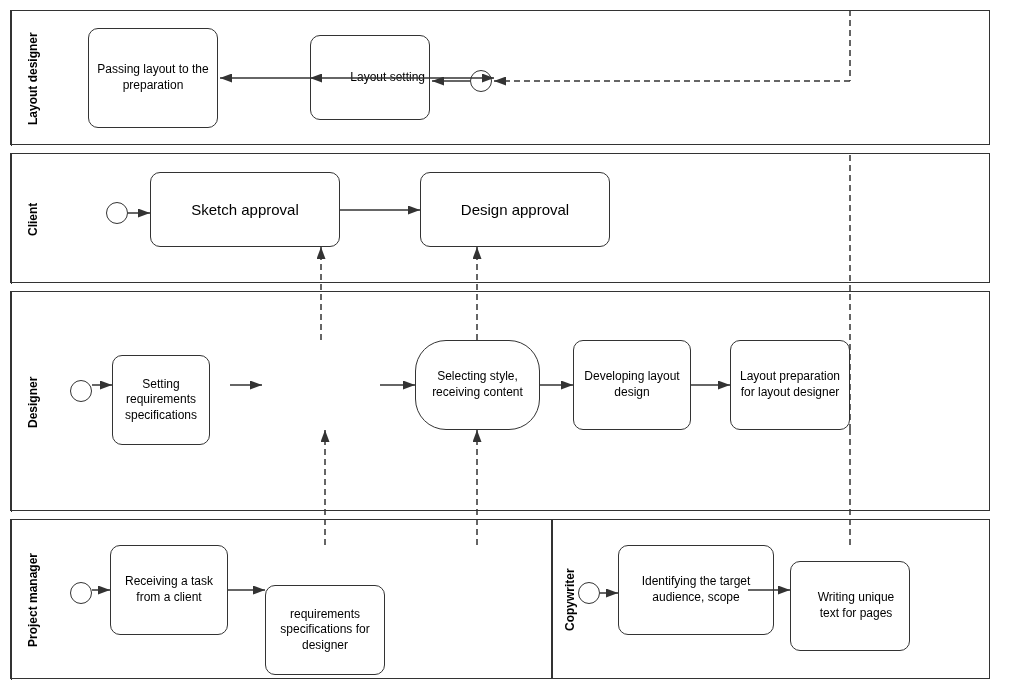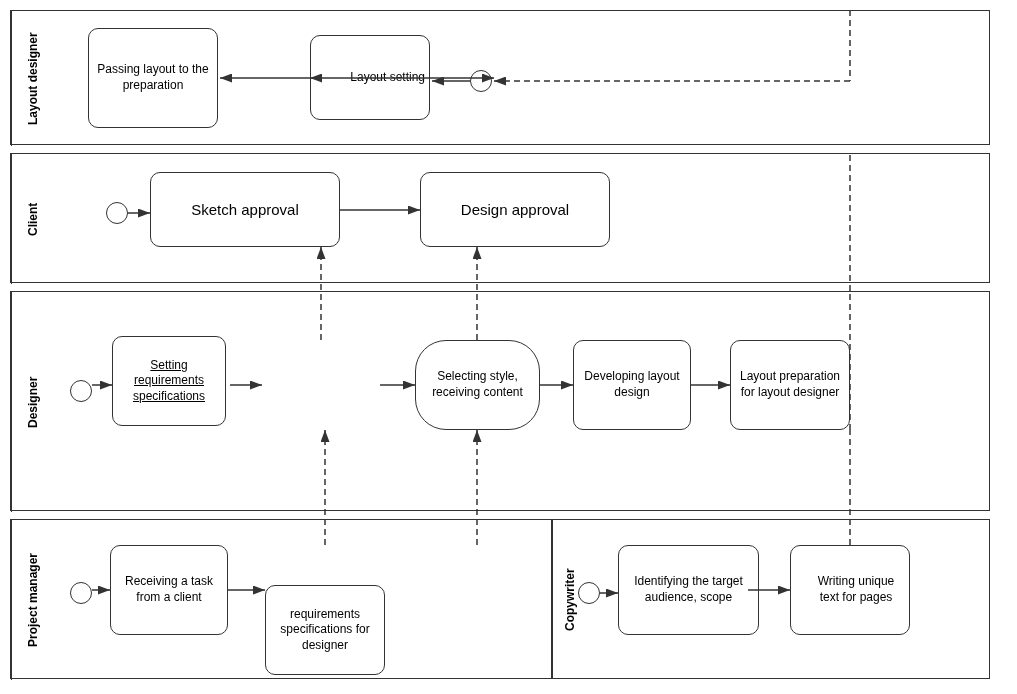--- a/index.html
+++ b/index.html
@@ -117,21 +117,21 @@
   </div>
 
   <div class="process-box" style="top:172px; left:150px; width:190px; height:75px; font-size:15px; font-weight:normal;">
     <span>Sketch approval</span>
   </div>
 
   <div class="process-box" style="top:172px; left:420px; width:190px; height:75px; font-size:15px;">
     <span>Design approval</span>
   </div>
 
-  <div class="process-box" style="top:336px; left:112px; width:114px; height:90px;text-decoration:underline;">
+  <div class="process-box" style="top:355px; left:112px; width:98px; height:90px;">
     <span>Setting requirements specifications</span>
   </div>
 
 
   <div class="process-box" style="top:340px; left:415px; width:125px; height:90px;border-radius:31px;">
     <span>Selecting style, receiving content</span>
   </div>
 
   <div class="process-box" style="top:340px; left:573px; width:118px; height:90px;">
     <span>Developing layout design</span>
@@ -142,25 +142,25 @@
   </div>
 
   <div class="process-box" style="top:545px; left:110px; width:118px; height:90px;">
     <span>Receiving a task from a client</span>
   </div>
 
   <div class="process-box" style="top:545px; left:265px; width:120px; height:90px;margin-top:40px;">
     <span>requirements specifications for designer</span>
   </div>
 
-  <div class="process-box" style="top:545px; left:618px; width:141px; height:90px;">
+  <div class="process-box" style="top:545px; left:618px; width:156px; height:90px;">
     <span>Identifying the target audience, scope</span>
   </div>
 
-  <div class="process-box" style="top:545px; left:790px; width:120px; height:90px;padding-left:16px;">
+  <div class="process-box" style="top:561px; left:790px; width:120px; height:90px;padding-left:16px;">
     <span>Writing unique text for pages</span>
   </div>
 
   <div class="start-circle" style="top:202px; left:106px;"></div>
 
   <div class="start-circle" style="top:380px; left:70px;"></div>
 
   <div class="start-circle" style="top:582px; left:70px;"></div>
 
   <div class="start-circle" style="top:582px; left:578px;"></div>

